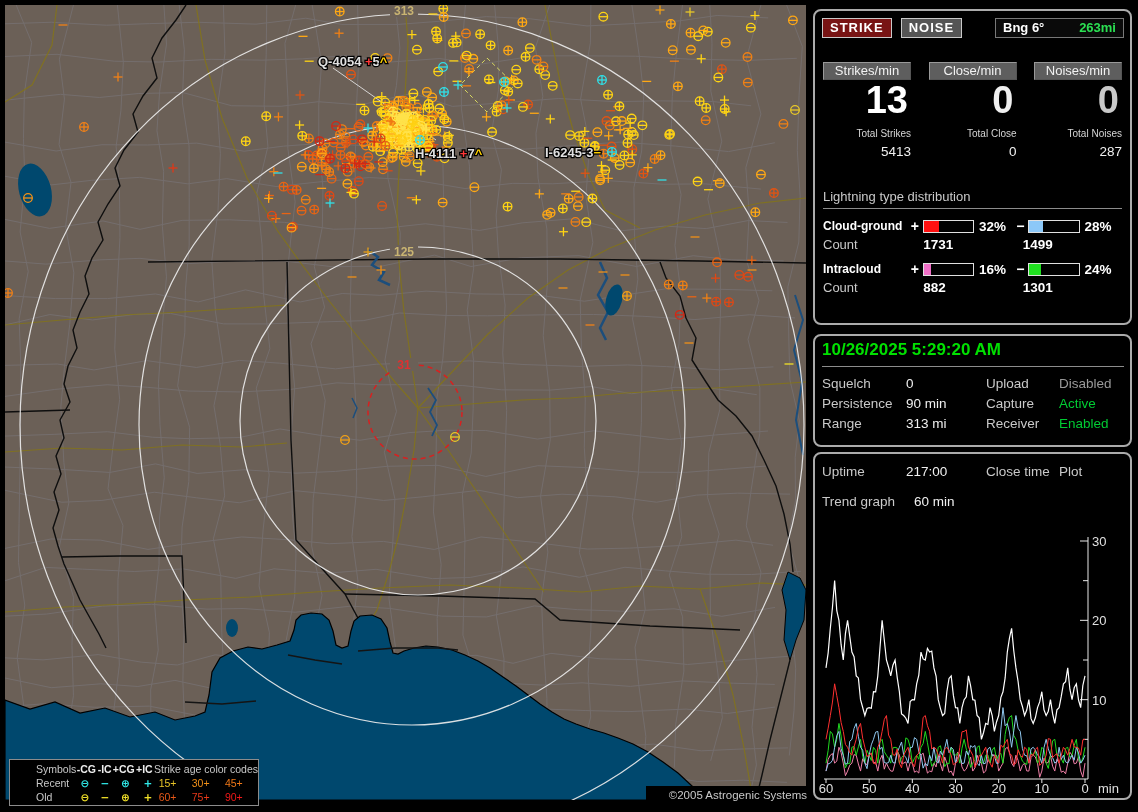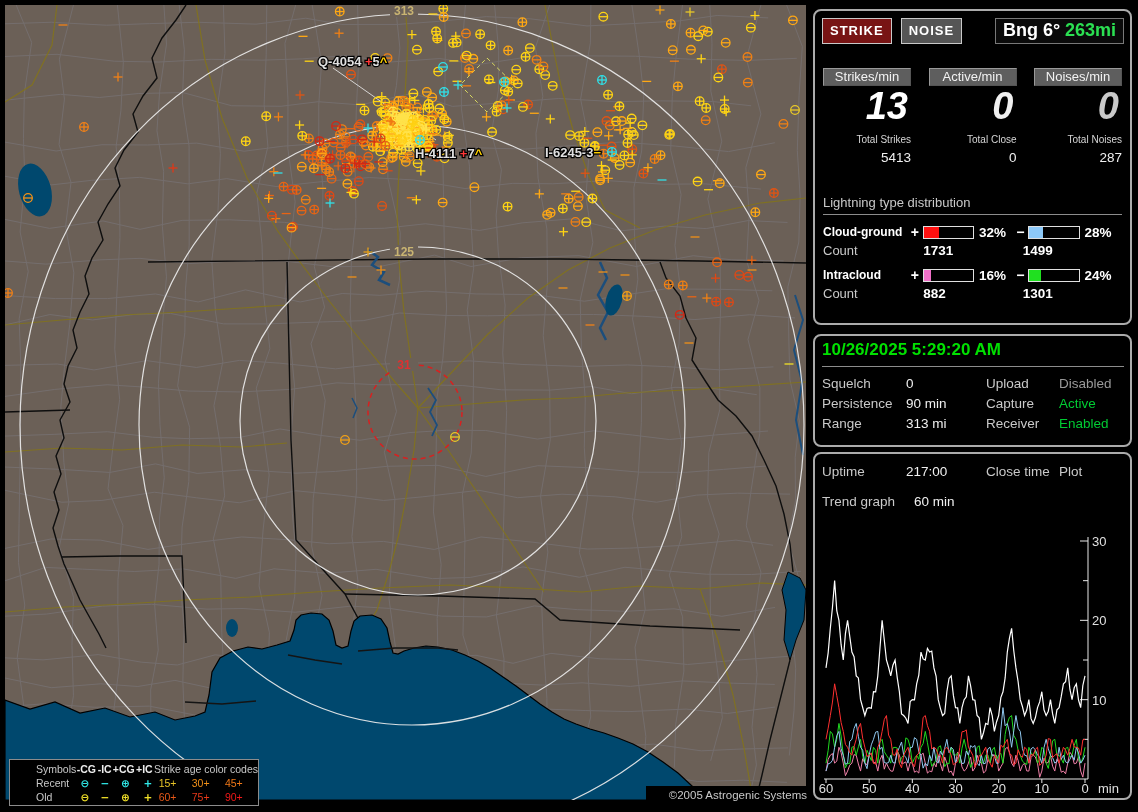--- a/index.html
+++ b/index.html
@@ -22,27 +22,27 @@
   .panel { position:absolute; left:813px; width:319px; background:#000;
     border:2px solid #ABABAB; border-radius:8px; }
   #p1 { top:9px; height:316px; }
   #p2 { top:334px; height:113px; }
   #p3 { top:452px; height:348px; }
   .toprow { margin:7px 6px 0 7px; display:flex; gap:9px; }
   .btn { font-weight:bold; font-size:13px; padding:0px 7px 1px; border:1px solid #C9C9C9;
     color:#FFF; letter-spacing:1px; background:#555; font-family:inherit; }
   .btn.strike { background:#781414; }
   .bng { margin-left:auto; width:129px; background:#0A0A0A; border:1px solid #787878;
-    display:flex; justify-content:space-between; padding:1px 7px 2px; font-weight:bold; font-size:18px; color:#FFF; }
+    display:flex; justify-content:space-between; padding:1px 7px 2px; font-weight:bold; font-size:13px; color:#FFF; }
   .bng .mi { color:#2BE052; }
   .meters { display:flex; justify-content:space-between; margin:24px 8px 0 8px; }
   .meter { width:88px; }
   .mtab { background:#5E5E5E; border:1px solid #999; border-bottom-color:#555; border-right-color:#555;
     color:#F2F2F2; font-size:13px; text-align:center; padding:0 0 1px; }
-  .mval { text-align:right; font-size:38px; font-weight:bold; line-height:40px; padding-right:3px; color:#FFF;font-style:italic; }
+  .mval { text-align:right; font-size:38px; font-weight:bold; line-height:40px; padding-right:3px; color:#FFF; }
   .mtlabel { margin-top:8px; text-align:right; color:#D6D6D6; font-size:10px; }
   .mtotal { margin-top:5px; text-align:right; color:#F0F0F0; font-size:13.5px; }
   .dist { margin:30px 8px 0 8px; }
   .dtitle { color:#C9C9C9; font-size:13px; padding-bottom:4px; border-bottom:1px solid #8C8C8C; margin-bottom:9px; }
   .drow { display:flex; align-items:center; margin:3px 0 3px; height:16px; white-space:nowrap; }
   .dname { width:96px; font-weight:bold; font-size:12px; color:#FFF; }
   .dsign { width:13px; font-weight:bold; font-size:14px; color:#FFF; }
   .dbar { width:56px; height:13px; border:1px solid #E0E0E0; margin-right:5px; background:#000; }
   .dbar i { display:block; height:100%; }
   .dpct { width:41px; font-weight:bold; font-size:13.5px; color:#FFF; }
@@ -2787,21 +2787,21 @@
     </div>
   </div>
   <div class="meters">
     <div class="meter">
       <div class="mtab">Strikes/min</div>
       <div class="mval" style="color: rgb(255, 255, 255);">13</div>
       <div class="mtlabel">Total Strikes</div>
       <div class="mtotal">5413</div>
     </div>
     <div class="meter">
-      <div class="mtab">Active/min</div>
+      <div class="mtab">Close/min</div>
       <div class="mval" style="color: rgb(240, 240, 240);">0</div>
       <div class="mtlabel">Total Close</div>
       <div class="mtotal">0</div>
     </div>
     <div class="meter">
       <div class="mtab">Noises/min</div>
       <div class="mval" style="color: rgb(201, 201, 201);">0</div>
       <div class="mtlabel">Total Noises</div>
       <div class="mtotal">287</div>
     </div>

